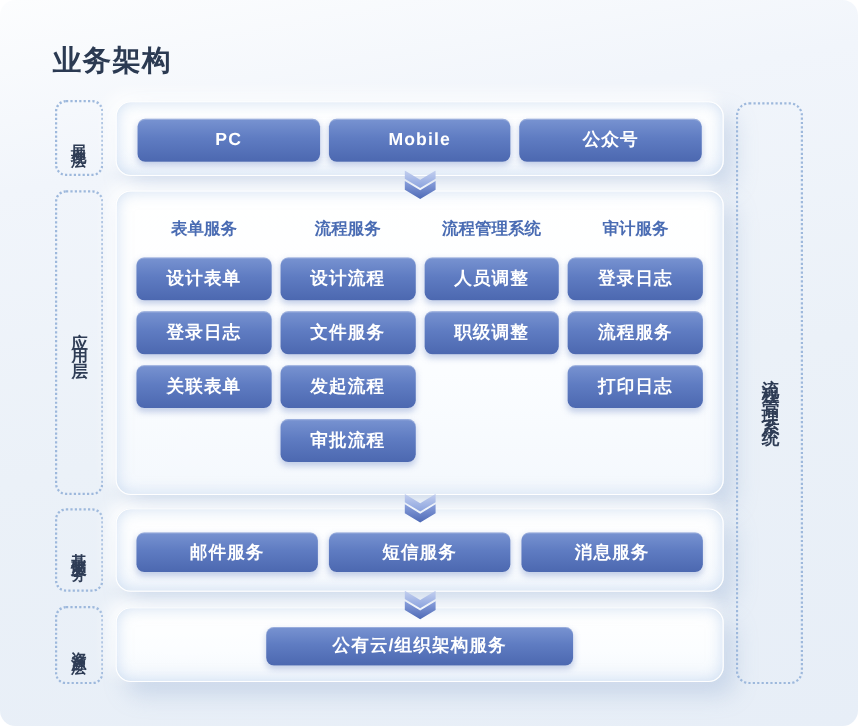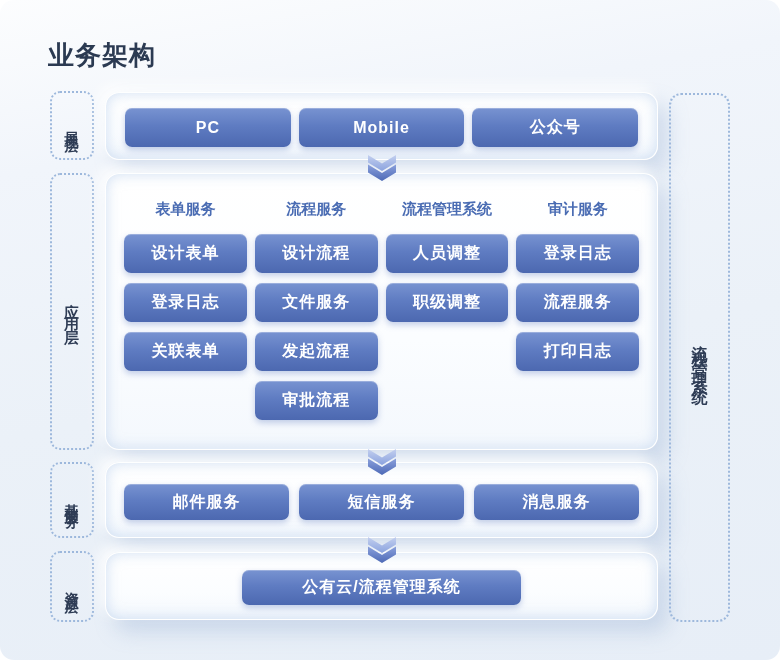--- a/index.html
+++ b/index.html
@@ -141,21 +141,21 @@
   <div class="panel p3">
     <div class="p3-row">
       <div class="node">邮件服务</div>
       <div class="node">短信服务</div>
       <div class="node">消息服务</div>
     </div>
   </div>
 
   <div class="panel p4">
     <div class="p4-wrap">
-      <div class="node">公有云/流程管理系统</div>
+      <div class="node">公有云/组织架构服务</div>
     </div>
   </div>
 
   <svg class="arrow a1" viewBox="0 0 32 27">
       <use href="#chev"></use>
     </svg>
   <svg class="arrow a2" viewBox="0 0 32 27">
       <use href="#chev"></use>
     </svg>
   <svg class="arrow a3" viewBox="0 0 32 27">

